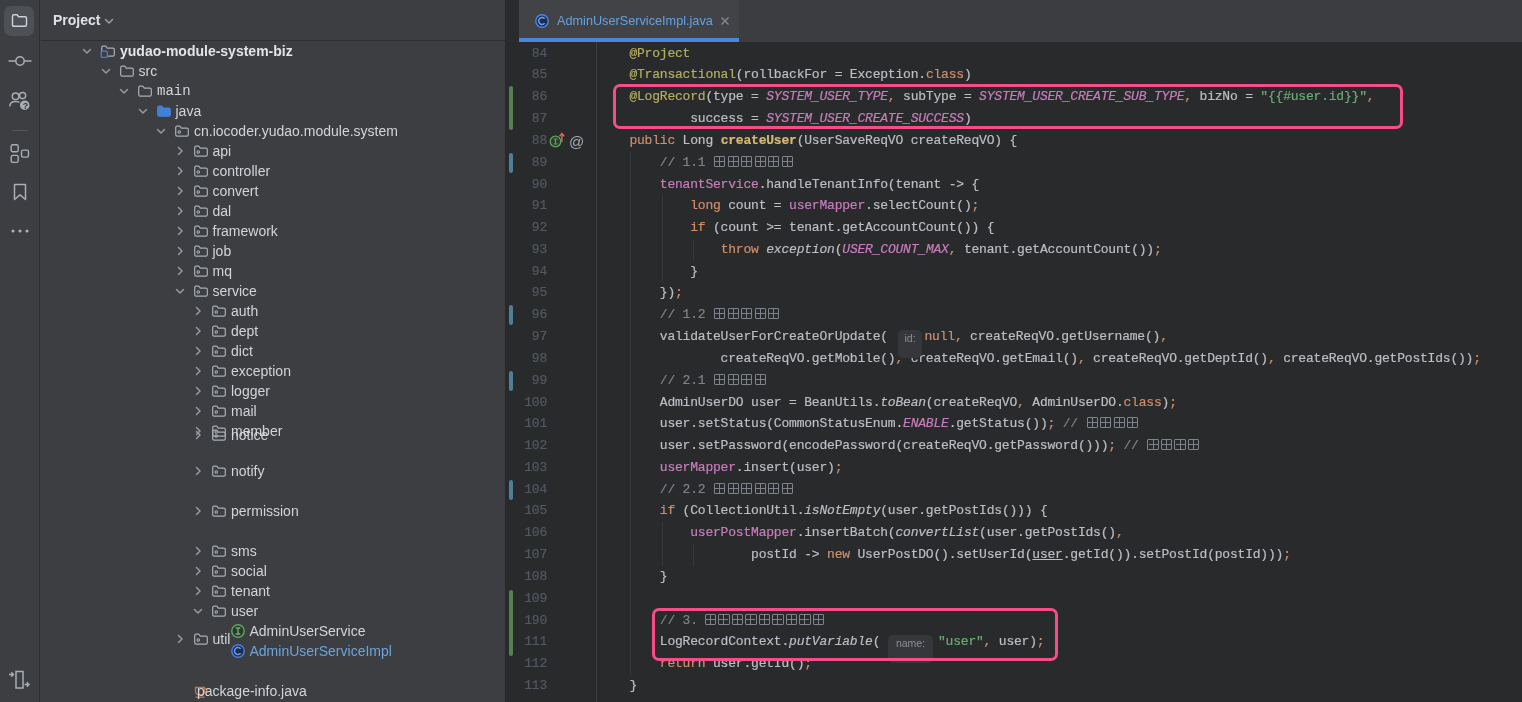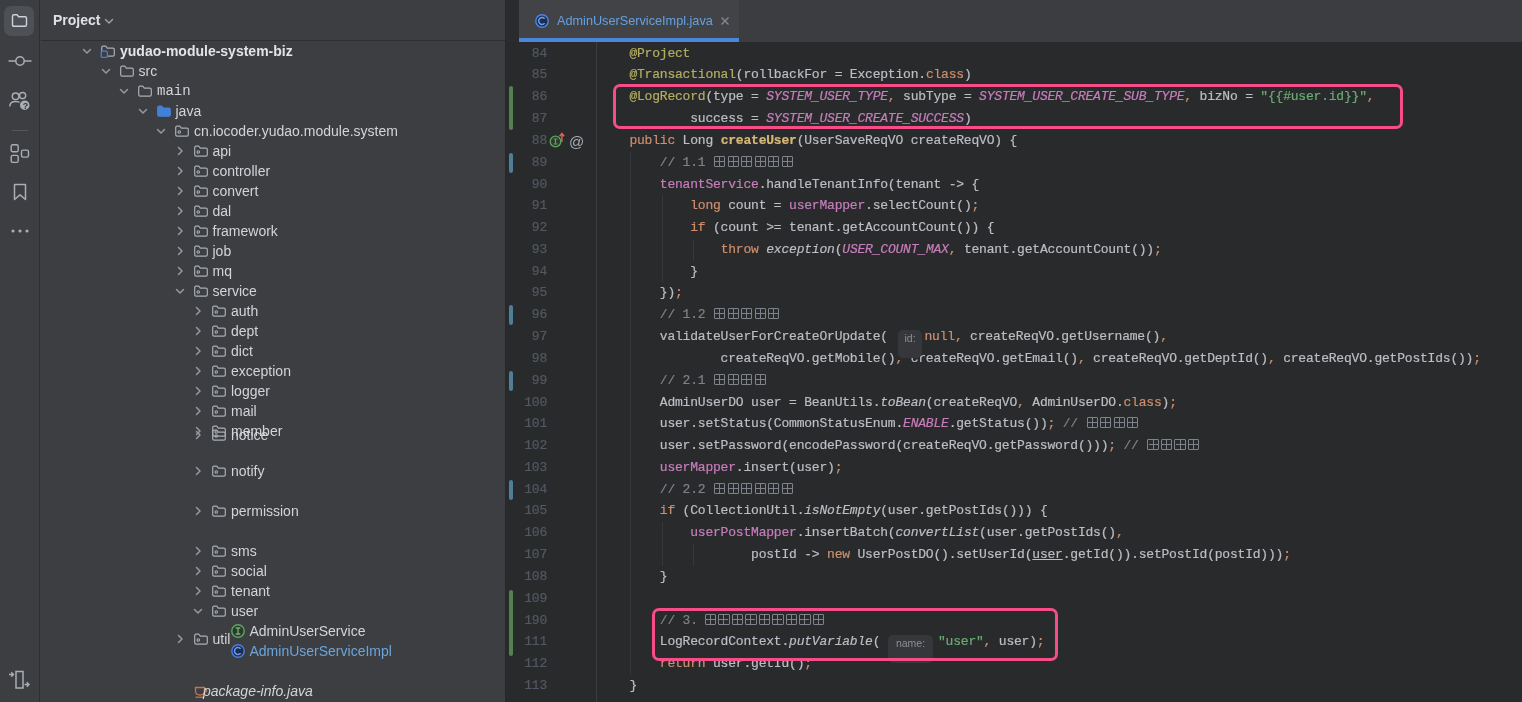--- a/index.html
+++ b/index.html
@@ -371,21 +371,21 @@
             <circle cx="5.3" cy="9" r="1.25" fill="none" stroke="#a9adb5" stroke-width="1.1"></circle>
           </svg>
           <span class="rt abs" style="left:171.5px;">util</span>
         </div>
 <div class="row" style="top:640px">
           <svg class="abs" style="left:151.5px;top:2px" width="16" height="16" viewBox="0 0 16 16">
             <path d="M2.5 4.5 h9 v3.5 q0 4-4.5 4 t-4.5 -4 z" fill="none" stroke="#c3754c" stroke-width="1.3"></path>
             <path d="M11.5 5.5 q3 0 2.2 2.2 q-0.6 1.8-2.7 1.5" fill="none" stroke="#c3754c" stroke-width="1.2"></path>
             <path d="M2.5 14.2 h9" stroke="#c3754c" stroke-width="1.3"></path>
           </svg>
-          <span class="rt abs" style="left:162px;font-style:italic;">package-info.java</span>
+          <span class="rt abs" style="left:156px;">package-info.java</span>
         </div>
       </div>
 </div>
 <div id="psep"></div>
 
 <div class="abs" style="left:506px;top:0;width:1016px;height:42px;background:#3b3d40"></div>
 <div class="abs" style="left:506px;top:0;width:13px;height:42px;background:#292b2d"></div>
 <div class="abs" style="left:519px;top:0;width:220px;height:42px;background:#414346"></div>
 <div class="abs" style="left:519px;top:38px;width:220px;height:4px;background:#4a87d8"></div>
 <svg class="abs" style="left:534px;top:13px" width="16" height="16" viewBox="0 0 16 16">

